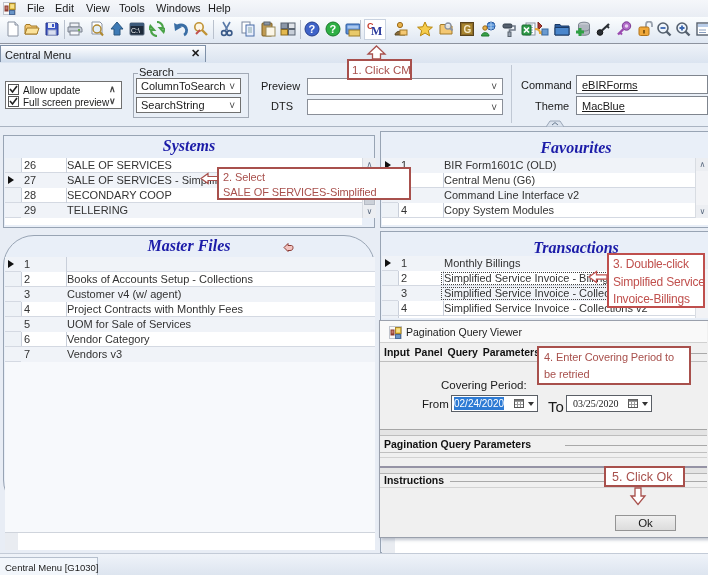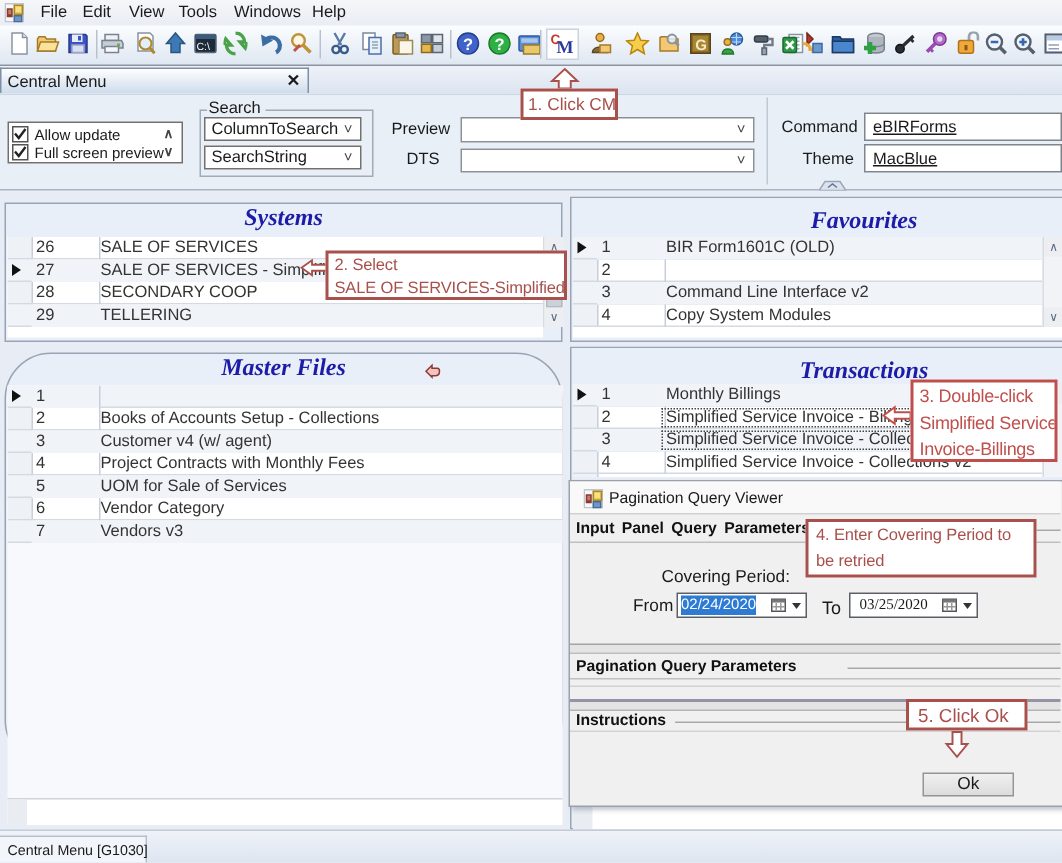--- a/index.html
+++ b/index.html
@@ -335,20 +335,21 @@
   <div class="panel" style="left:0px;top:0px;width:390px;height:97px;">
     <div class="phdr" style="top:7px;left:0px;width:390px;">Favourites</div>
     <div class="grid" style="left:1px;top:26px;width:313px;height:60px;">
       <div class="rowhdr"></div>
       <div class="row alt" style="top:0px">
           <div class="num alt">1</div>
           <div class="txt alt">BIR Form1601C (OLD)</div>
         </div>
       <div class="row" style="top:15px">
           <div class="num">2</div>
+          <div class="txt">Central Menu (G6)</div>
         </div>
       <div class="row alt" style="top:30px">
           <div class="num alt">3</div>
           <div class="txt alt">Command Line Interface v2</div>
         </div>
       <div class="row" style="top:45px">
           <div class="num">4</div>
           <div class="txt">Copy System Modules</div>
         </div>
       <div class="ptr" style="left:3px;top:3px;"></div>
@@ -456,21 +457,21 @@
     <div class="abs" style="left:2px;top:1px;width:50px;height:13px;background:#2e7bd4;color:#fff;font-size:10px;line-height:13px;text-align:center;">02/24/2020</div>
     <svg class="abs" style="left:62px;top:2px" width="11" height="11">
         <rect x="0.5" y="1.5" width="9" height="8" fill="#fff" stroke="#555"></rect>
         <rect x="0.5" y="1.5" width="9" height="2.2" fill="#777"></rect>
         <line x1="3.5" y1="4" x2="3.5" y2="9" stroke="#999"></line>
         <line x1="6.5" y1="4" x2="6.5" y2="9" stroke="#999"></line>
         <line x1="1" y1="6.5" x2="9" y2="6.5" stroke="#999"></line>
       </svg>
     <div class="abs" style="left:76px;top:6px;width:0;height:0;border-top:4px solid #333;border-left:3.5px solid transparent;border-right:3.5px solid transparent;"></div>
   </div>
-  <span class="abs" style="left:168px;top:77px;font-size:12px;">To</span>
+  <span class="abs" style="left:168px;top:77px;font-size:15px;">To</span>
   <div class="box" style="left:186px;top:74px;width:86px;height:17px;border-color:#5a5f66;font-family:Liberation Serif, serif;">
     <span class="abs" style="left:6px;top:2px;font-size:10px;">03/25/2020</span>
     <svg class="abs" style="left:61px;top:2px" width="11" height="11">
         <rect x="0.5" y="1.5" width="9" height="8" fill="#fff" stroke="#555"></rect>
         <rect x="0.5" y="1.5" width="9" height="2.2" fill="#777"></rect>
         <line x1="3.5" y1="4" x2="3.5" y2="9" stroke="#999"></line>
         <line x1="6.5" y1="4" x2="6.5" y2="9" stroke="#999"></line>
         <line x1="1" y1="6.5" x2="9" y2="6.5" stroke="#999"></line>
       </svg>
     <div class="abs" style="left:75px;top:6px;width:0;height:0;border-top:4px solid #333;border-left:3.5px solid transparent;border-right:3.5px solid transparent;"></div>
@@ -494,21 +495,21 @@
 </div>
 
 <svg class="abs" style="left:366px;top:45px" width="21" height="15">
     <path d="M10.5 1 L19 9 L14.5 9 L14.5 14 L6.5 14 L6.5 9 L2 9 Z" fill="#fff" stroke="#a8504c" stroke-width="1.3"></path>
   </svg>
 <div class="ann" style="left:347px;top:59px;width:65px;height:21px;font-size:11.5px;padding-left:3px;line-height:16px;">1. Click CM</div>
 
 <svg class="abs" style="left:200px;top:172px" width="19" height="13">
     <path d="M1 6.5 L8 1.5 L8 4.5 L18 4.5 L18 8.5 L8 8.5 L8 11.5 Z" fill="#fff" stroke="#a8504c" stroke-width="1.2"></path>
   </svg>
-<div class="ann" style="left:217px;top:167px;width:161px;height:33px;font-size:11px;line-height:14.5px;padding-left:4px;letter-spacing:-0.1px;">2. Select<br>SALE OF SERVICES-Simplified</div>
+<div class="ann" style="left:217px;top:167px;width:194px;height:33px;font-size:11px;line-height:14.5px;padding-left:4px;letter-spacing:-0.1px;">2. Select<br>SALE OF SERVICES-Simplified</div>
 
 <svg class="abs" style="left:588px;top:270px" width="20" height="14">
     <path d="M1 7 L8.5 1.5 L8.5 4.8 L19 4.8 L19 9.2 L8.5 9.2 L8.5 12.5 Z" fill="#fff" stroke="#bf4f4d" stroke-width="1.3"></path>
   </svg>
 <div class="ann" style="left:607px;top:253px;width:98px;height:55px;border-color:#bf4f4d;color:#c0504d;font-size:12px;line-height:17.5px;padding-left:4px;letter-spacing:-0.2px;">3. Double-click<br>Simplified Service<br>Invoice-Billings</div>
 
 <div class="ann" style="left:537px;top:346px;width:154px;height:39px;font-size:11px;line-height:17px;padding-left:5px;letter-spacing:-0.1px;">4. Enter Covering Period to<br>be retried</div>
 
 <div class="ann" style="left:604px;top:466px;width:81px;height:21px;font-size:12.5px;line-height:16px;padding-left:6px;">5. Click Ok</div>
 <svg class="abs" style="left:629px;top:487px" width="18" height="19">

